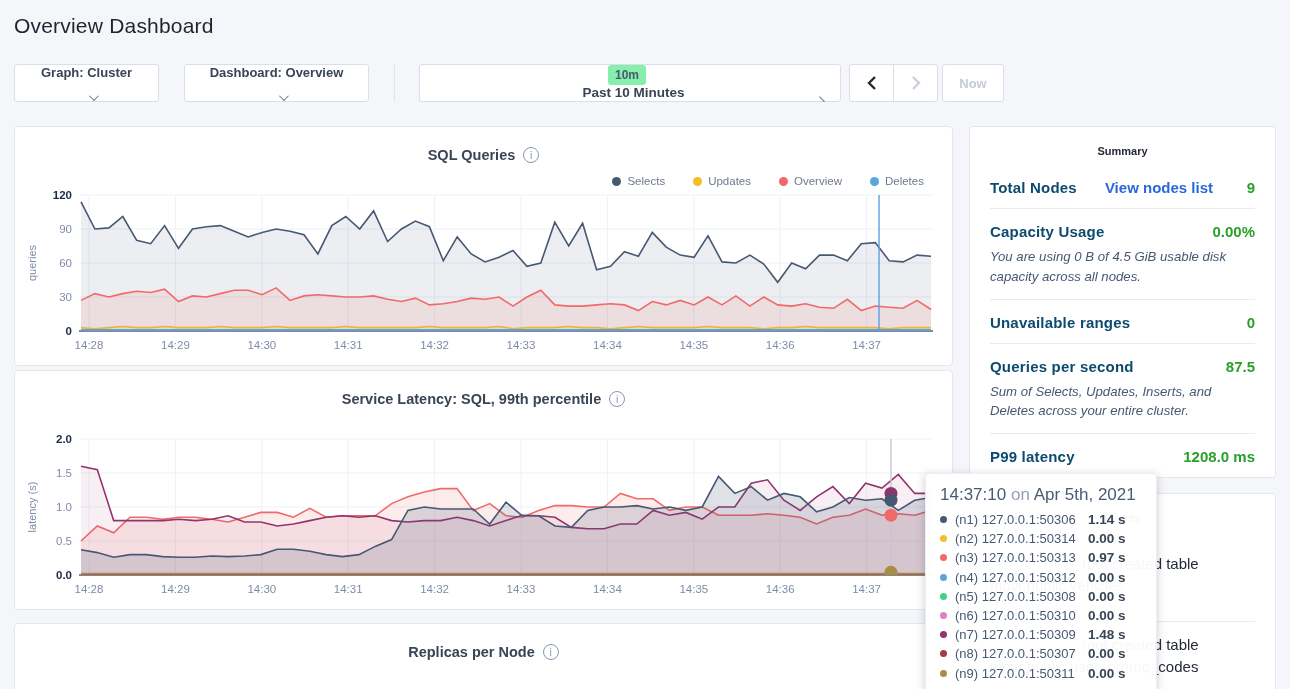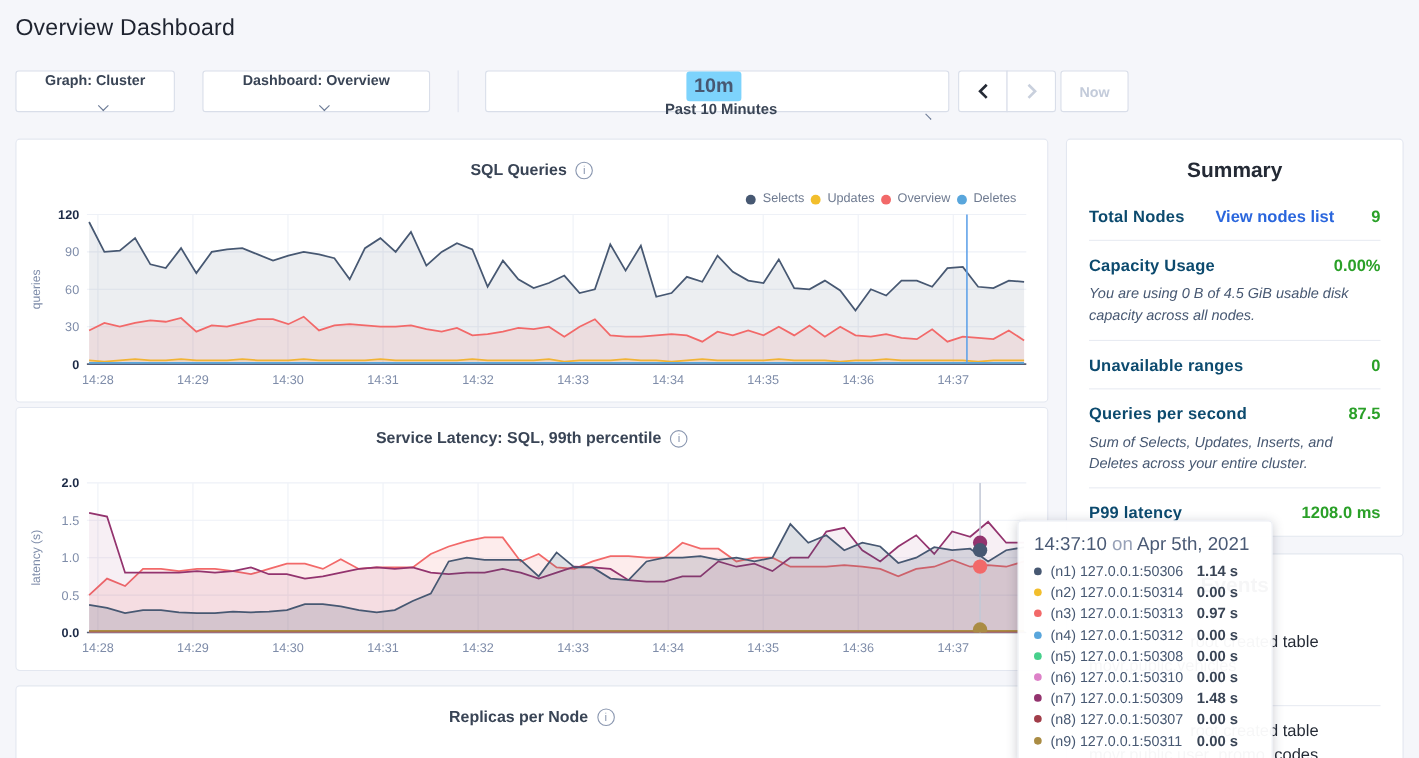--- a/index.html
+++ b/index.html
@@ -21,24 +21,24 @@
     cursor:pointer;
     flex-direction:column;
   }
   .dd { padding:0 14px; }
   .dd .chev { margin-left:12px; }
   .chev {
     width:7px; height:7px; border-right:1.6px solid #6c7b96; border-bottom:1.6px solid #6c7b96;
     transform:rotate(45deg) translateY(-2px); display:inline-block;
   }
   .dd-graph { width:145px; justify-content:space-between; }
-  .dd-dashboard { width:207px; margin-left:25px; justify-content:space-between; }
+  .dd-dashboard { width:185px; margin-left:25px; justify-content:space-between; }
   .vsep { width:1px; height:38px; background:#e0e4ee; margin:0 24px 0 25px; }
   .time-picker { width:422px; padding:0 16px 0 10px; }
-  .time-badge { background:#7dd3fc; color:#475872; font-size:18px; font-weight:bold;
+  .time-badge { background:#86efac; color:#475872; font-size:12px; font-weight:bold;
     padding:3px 7px; border-radius:3px; }
   .time-label { margin-left:13px; font-size:13.5px; }
   .time-picker .chev { margin-left:auto; }
   .pager { display:flex; margin-left:8px; }
   .pager .btn { width:45px; justify-content:center; border-radius:3px 0 0 3px; }
   .pager .btn + .btn { margin-left:-1px; border-radius:0 3px 3px 0; }
   .now-btn { width:62px; justify-content:center; margin-left:4px; color:#c3cbda; }
   .arrow-svg { display:block; }
 
   
@@ -50,30 +50,30 @@
   .chart-panel { height:240px; margin-bottom:4px; }
   .chart-panel.cut { height:140px; margin-top:5px; }
   .chart-head { text-align:center; padding-top:19px; }
   .chart-title { display:inline-flex; align-items:center; gap:8px;
     font-size:14.5px; font-weight:bold; color:#394455; }
   .info-icon {
     width:16px; height:16px; border:1px solid #8a97b0; border-radius:50%;
     color:#8a97b0; font-size:10.5px; line-height:14px; text-align:center;
     display:inline-block; font-weight:normal; cursor:pointer;
   }
-  .legend { position:absolute; top:48px; right:28px; display:flex; gap:6px; }
+  .legend { position:absolute; top:48px; right:28px; display:flex; gap:28px; }
   .legend-item { display:flex; align-items:center; gap:6px; cursor:pointer; }
   .legend-dot { width:9px; height:9px; border-radius:50%; }
   .legend-label { font-size:11.5px; color:#6e7a90; }
   svg.chart-canvas { position:absolute; left:1px; top:62px; }
   svg text { font-family:"Liberation Sans", sans-serif; }
 
   
   .summary-panel { padding:0 20px; }
-  .panel-title { text-align:center; font-size:19px; font-weight:bold; color:#242a35;
+  .panel-title { text-align:center; font-size:11px; font-weight:bold; color:#242a35;
     padding:18px 0 8px; }
   .sum-row { padding:14px 0 12px; border-bottom:1px solid #e8ebf2; }
   .sum-row:last-child { border-bottom:none; }
   .sum-head { display:flex; align-items:baseline; }
   .sum-label { font-size:15px; font-weight:bold; color:#0c4a6e; letter-spacing:.2px; }
   .sum-link { font-size:15px; font-weight:bold; color:#2a66dd; margin-left:28px; cursor:pointer; }
   .sum-value { margin-left:auto; font-size:15px; font-weight:bold; color:#2aa028; }
   .sum-desc { margin-top:7px; font-size:13.2px; color:#475872; line-height:1.5;font-style:italic; }
 
   

